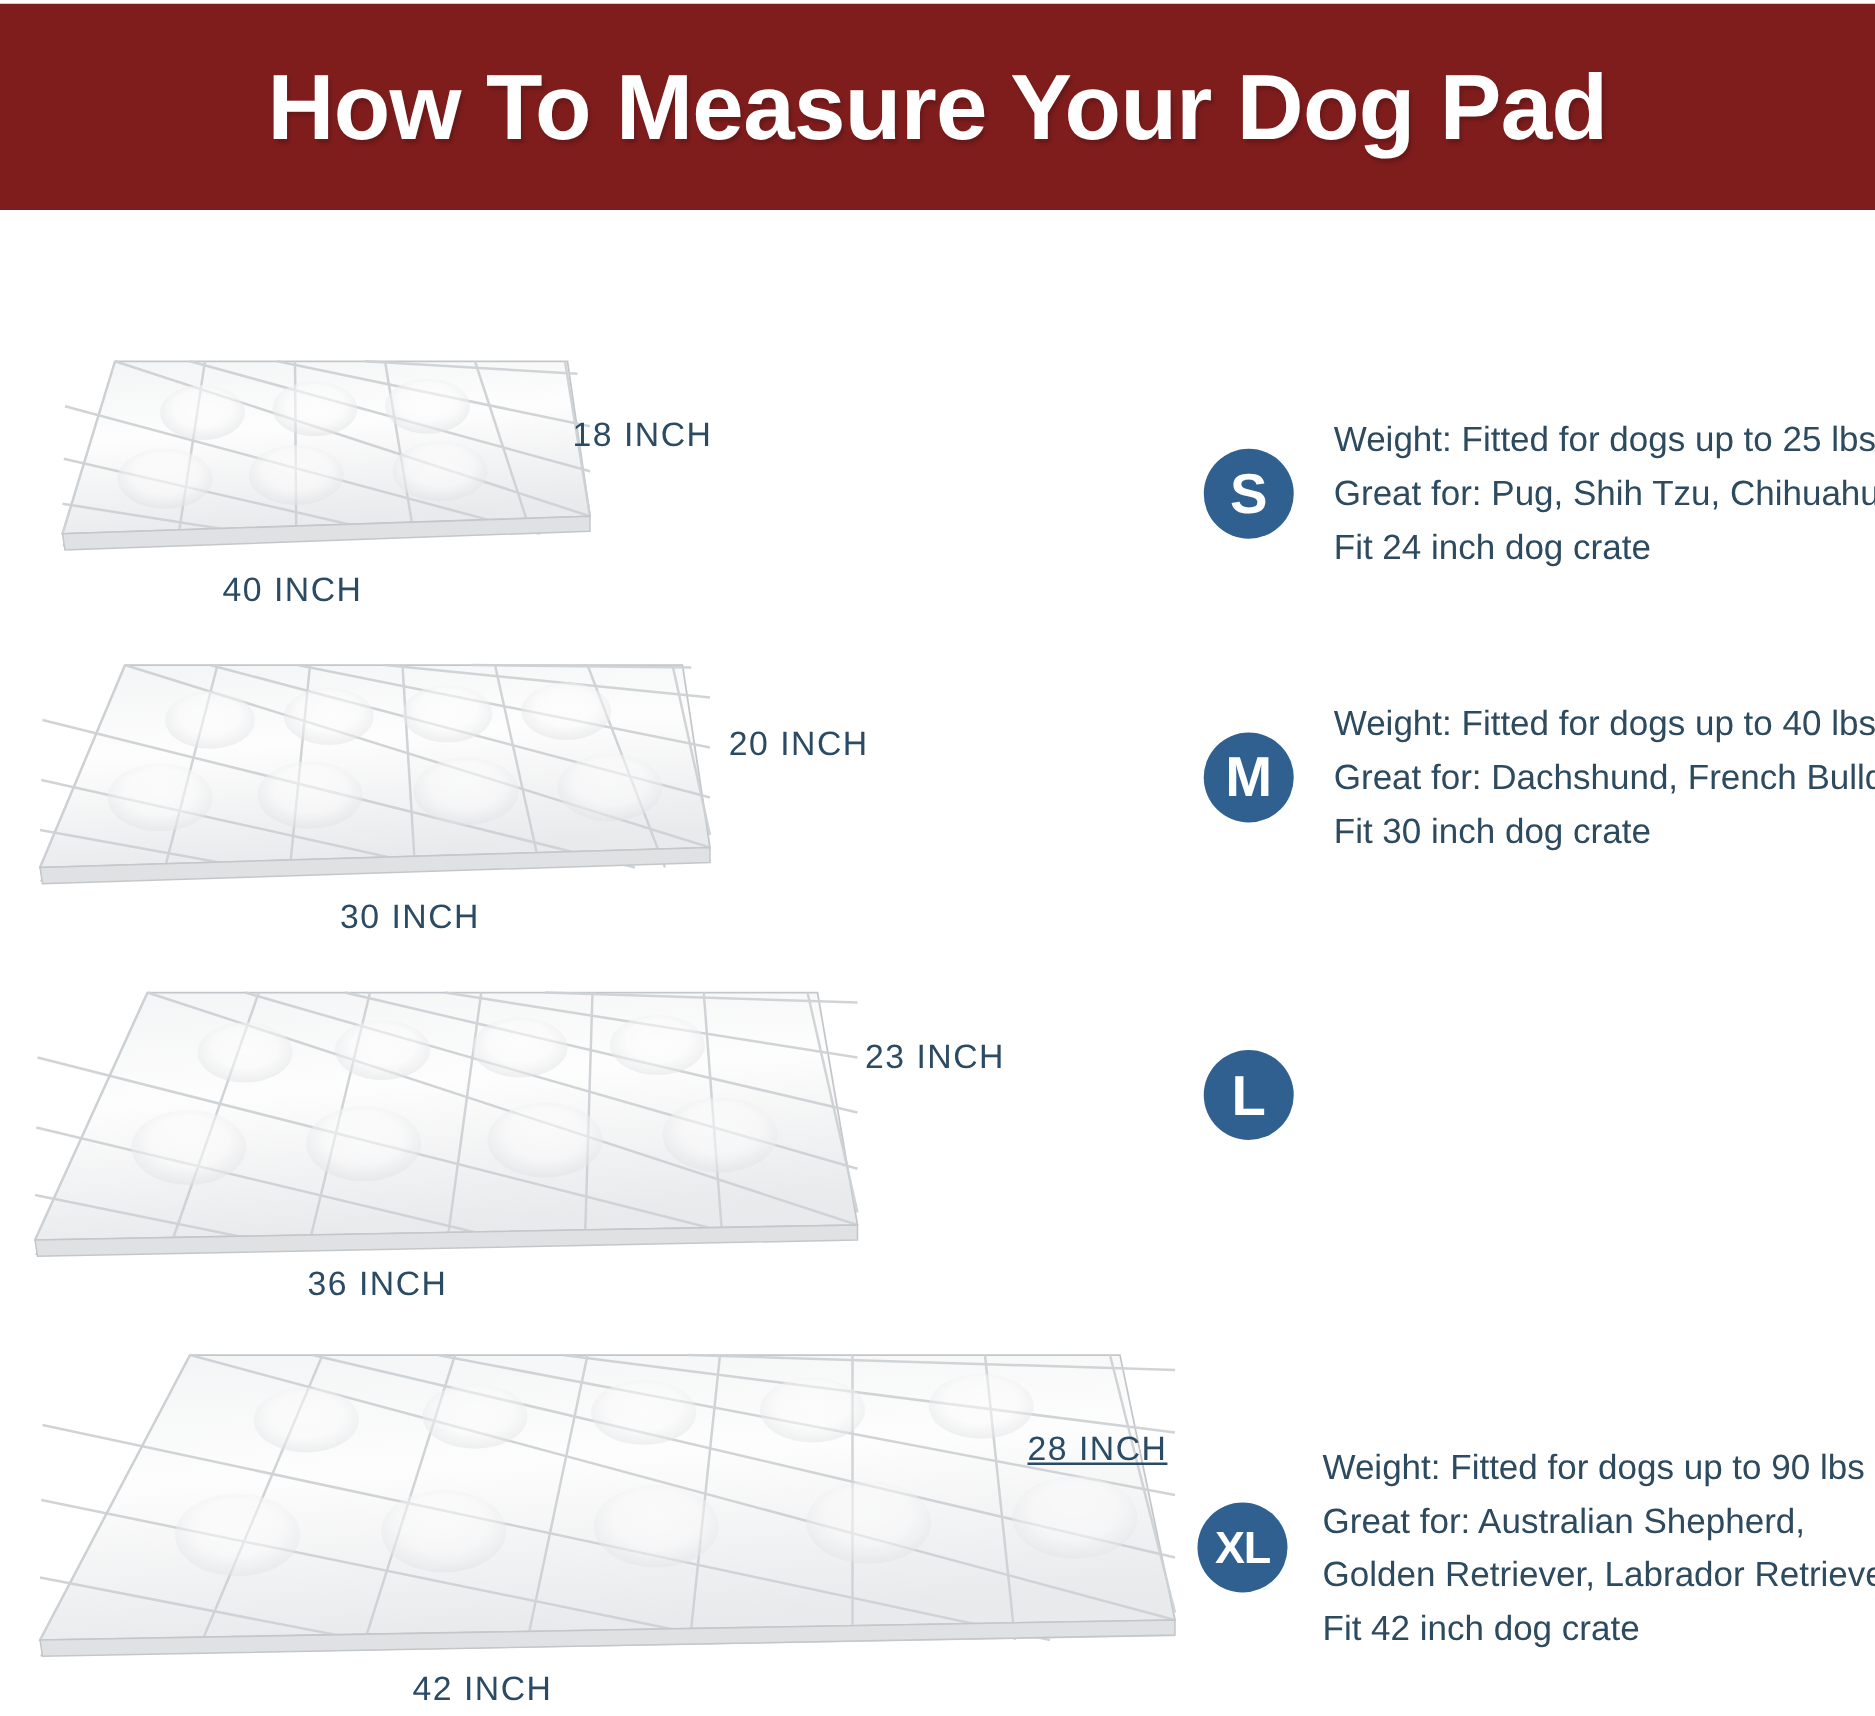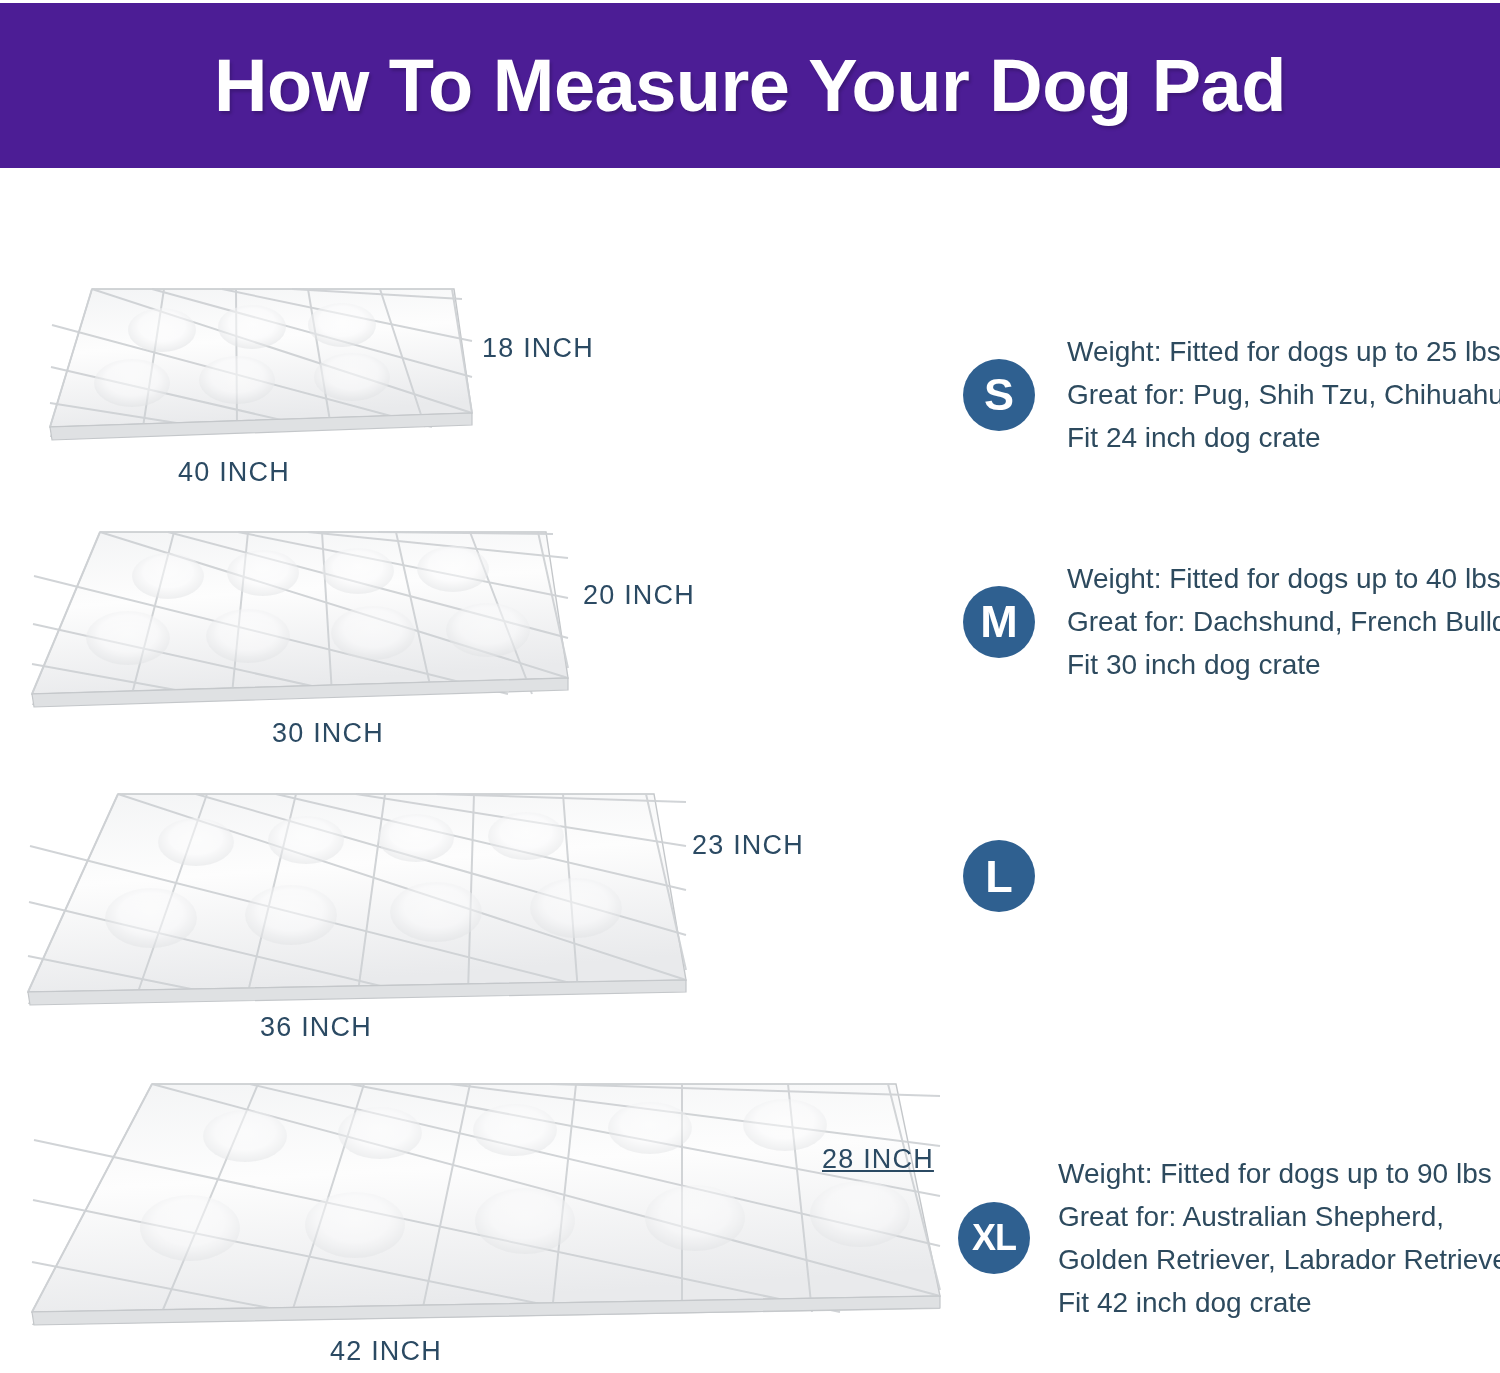--- a/index.html
+++ b/index.html
@@ -4,21 +4,21 @@
 <style>
   html,body{margin:0;padding:0;}
   body{
     width:1500px;height:1373px;
     background:#ffffff;
     font-family:"Liberation Sans","DejaVu Sans",sans-serif;
     overflow:hidden;position:relative;
   }
   #banner{
     position:absolute;left:0;top:3px;width:1500px;height:165px;
-    background:#4c1d95;
+    background:#7f1d1d;
     display:flex;align-items:center;justify-content:center;
   }
   #banner-title{
     color:#ffffff;
     font-size:74px;
     font-weight:bold;
     letter-spacing:-0.5px;
     line-height:1;
     white-space:nowrap;
     text-shadow:2px 3px 3px rgba(0,0,0,0.18);
@@ -102,21 +102,21 @@
           <ellipse cx="230" cy="42" rx="34" ry="22"></ellipse>
           <ellipse cx="320" cy="40" rx="34" ry="22"></ellipse>
           <ellipse cx="110" cy="98" rx="38" ry="24"></ellipse>
           <ellipse cx="215" cy="95" rx="38" ry="24"></ellipse>
           <ellipse cx="330" cy="92" rx="38" ry="24"></ellipse>
         </g>
       </g>
       <path d="M28 142 L450 128 L450 140 L30 155 Z" fill="#dfe1e3" stroke="#c4c7ca" stroke-width="1.2"></path>
     </g>
   </svg>
-  <div class="dim-label" style="left:460px;top:48px;">18 INCH</div>
+  <div class="dim-label" style="left:436px;top:48px;">18 INCH</div>
   <div class="dim-label" style="left:156px;top:172px;">40 INCH</div>
 </div>
 
 <div class="info" style="left:963px;top:330px;">
   <div class="badge">S</div>
   <div class="lines">
     <div>Weight: Fitted for dogs up to 25 lbs</div>
     <div>Great for: Pug, Shih Tzu, Chihuahua</div>
     <div>Fit 24 inch dog crate</div>
   </div>
@@ -173,21 +173,21 @@
           <ellipse cx="520" cy="46" rx="38" ry="24"></ellipse>
         <ellipse cx="145" cy="128" rx="46" ry="30"></ellipse>
           <ellipse cx="285" cy="125" rx="46" ry="30"></ellipse>
         <ellipse cx="430" cy="122" rx="46" ry="30"></ellipse>
           <ellipse cx="570" cy="118" rx="46" ry="30"></ellipse>
       </g>
       <path d="M22 202 L680 190 L680 202 L24 215 Z" fill="#dfe1e3" stroke="#c4c7ca" stroke-width="1.2"></path>
     </g>
   </svg>
   <div class="dim-label" style="left:686px;top:40px;">23 INCH</div>
-  <div class="dim-label" style="left:254px;top:222px;text-align:center;">36 INCH</div>
+  <div class="dim-label" style="left:240px;top:222px;text-align:center;">36 INCH</div>
 </div>
 
 <div class="info" style="left:963px;top:840px;">
   <div class="badge">L</div>
   <div class="lines">
   </div>
 </div>
 
 <div class="pad-wrap" style="left:10px;top:1078px;">
   <svg width="940" height="250" viewBox="0 0 940 250">

